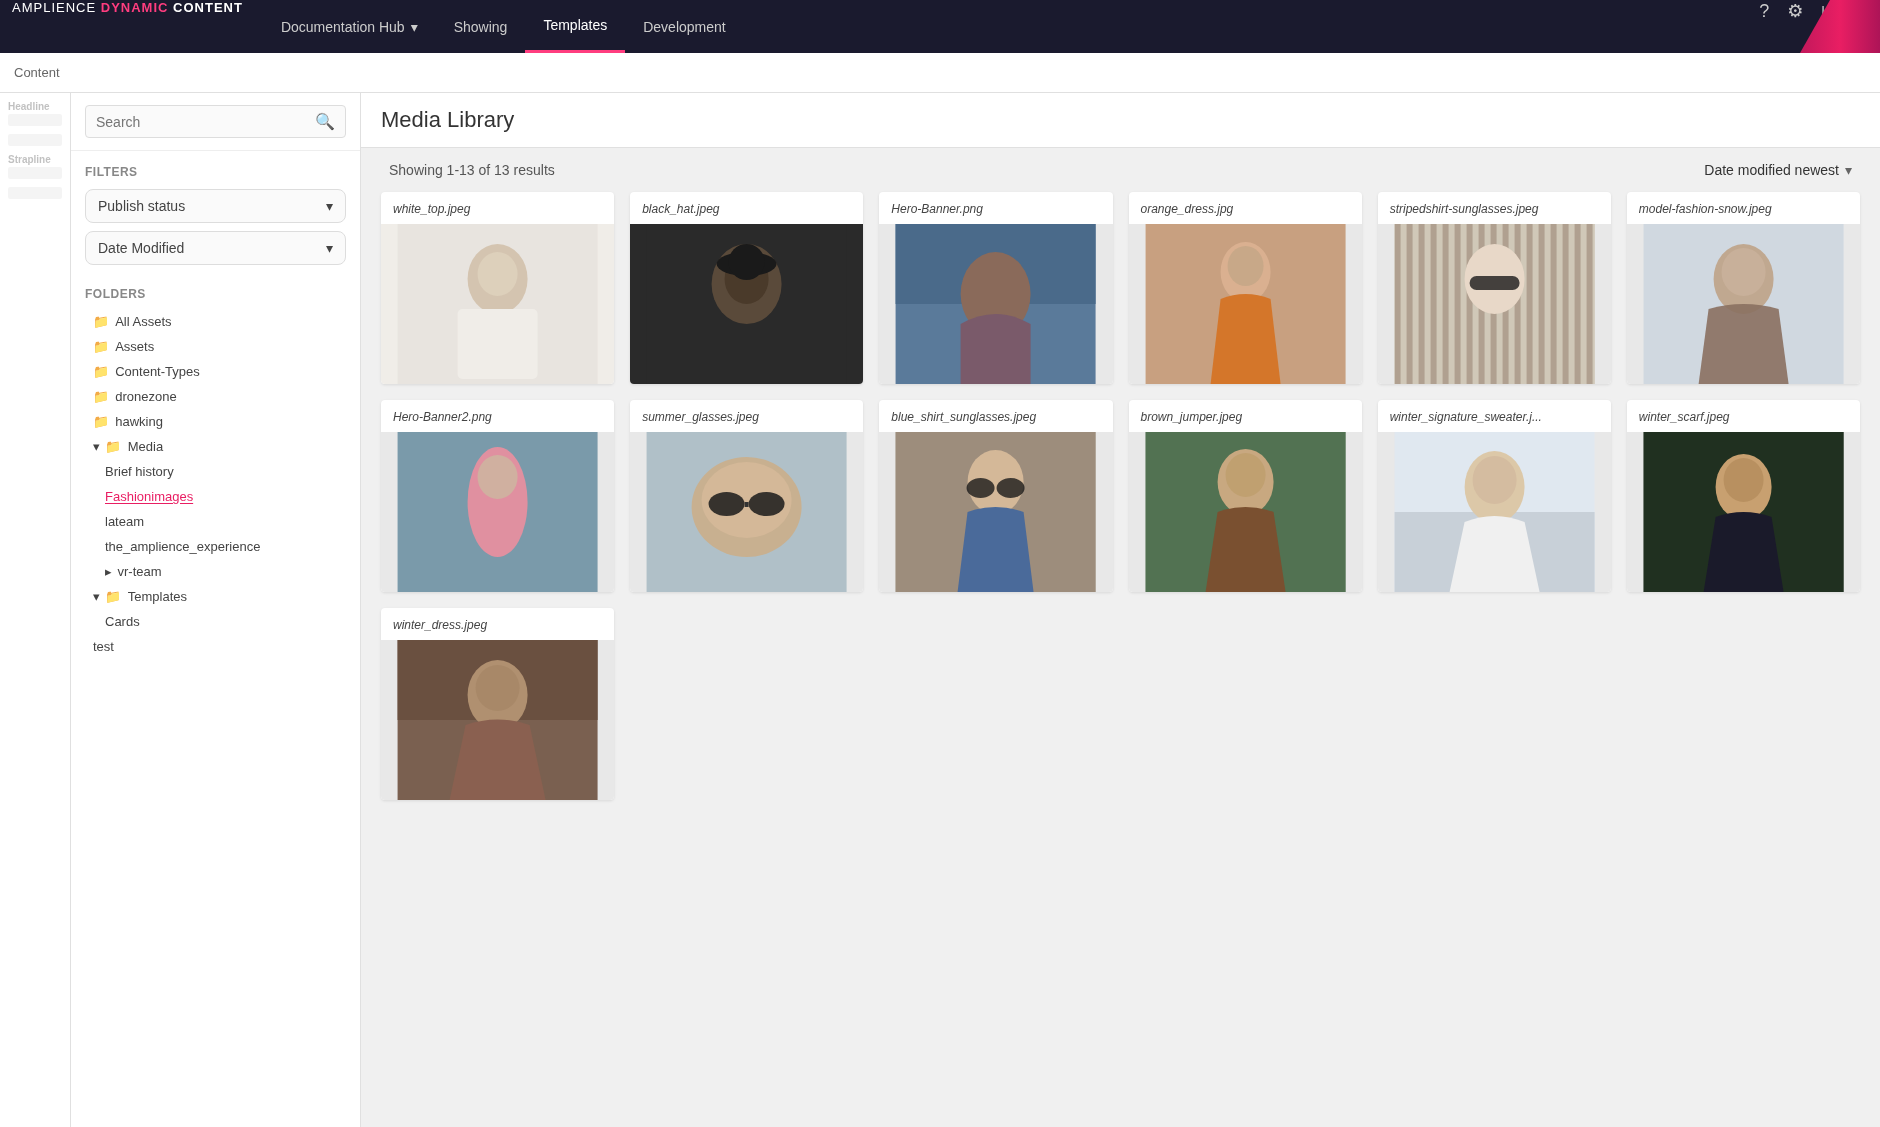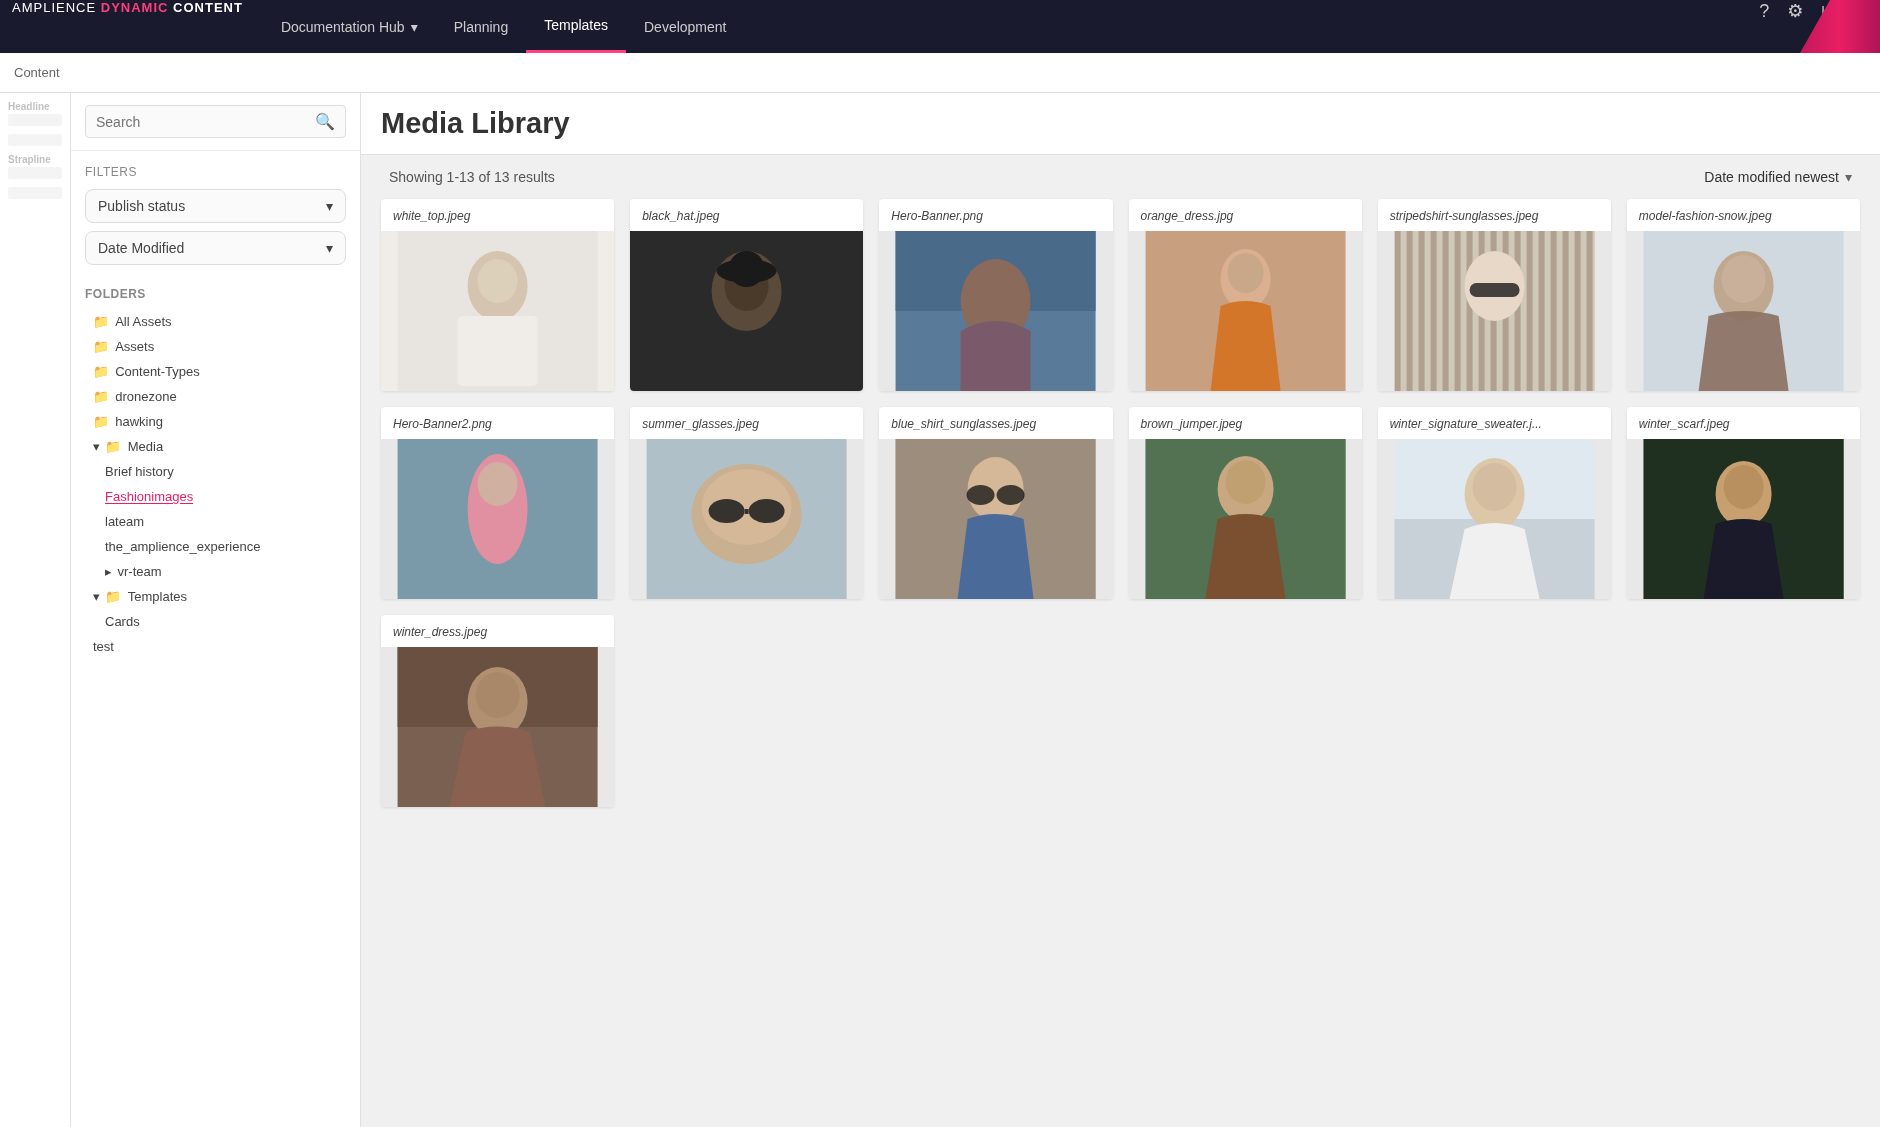--- a/index.html
+++ b/index.html
@@ -155,21 +155,21 @@
       outline: none;
     }
     .search-icon { color: #aaa; font-size: 16px; }
 
     .sidebar-filters {
       padding: 14px 14px 0;
     }
     .filters-label {
       font-size: 12px;
       color: #888;
-      font-weight: 400;
+      font-weight: 700;
       text-transform: uppercase;
       letter-spacing: 0.5px;
       margin-bottom: 10px;
     }
     .filter-dropdown {
       display: flex;
       align-items: center;
       justify-content: space-between;
       border: 1px solid #ddd;
       border-radius: 8px;
@@ -222,22 +222,22 @@
     }
 
     .media-library-header {
       background: #fff;
       padding: 14px 20px;
       border-bottom: 1px solid #e0e0e0;
       display: flex;
       align-items: center;
     }
     .media-library-title {
-      font-size: 29px;
-      font-weight: 700;
+      font-size: 22px;
+      font-weight: 400;
       color: #333;
     }
 
     .results-bar {
       display: flex;
       align-items: center;
       justify-content: space-between;
       padding: 14px 28px;
     }
     .results-text {
@@ -304,21 +304,21 @@
     <span class="brand-dynamic">DYNAMIC</span>&nbsp;
     <span class="brand-content">CONTENT</span>
   </div>
 
   <div class="nav-items">
     <div class="nav-item">
       <span>Documentation Hub</span>
       <span>▾</span>
     </div>
     <div class="nav-item">
-      <span>Planning</span>
+      <span>Showing</span>
     </div>
     <div class="nav-item active">
       <span>Templates</span>
     </div>
     <div class="nav-item">
       <span>Development</span>
     </div>
   </div>
 
   <div class="nav-right">

